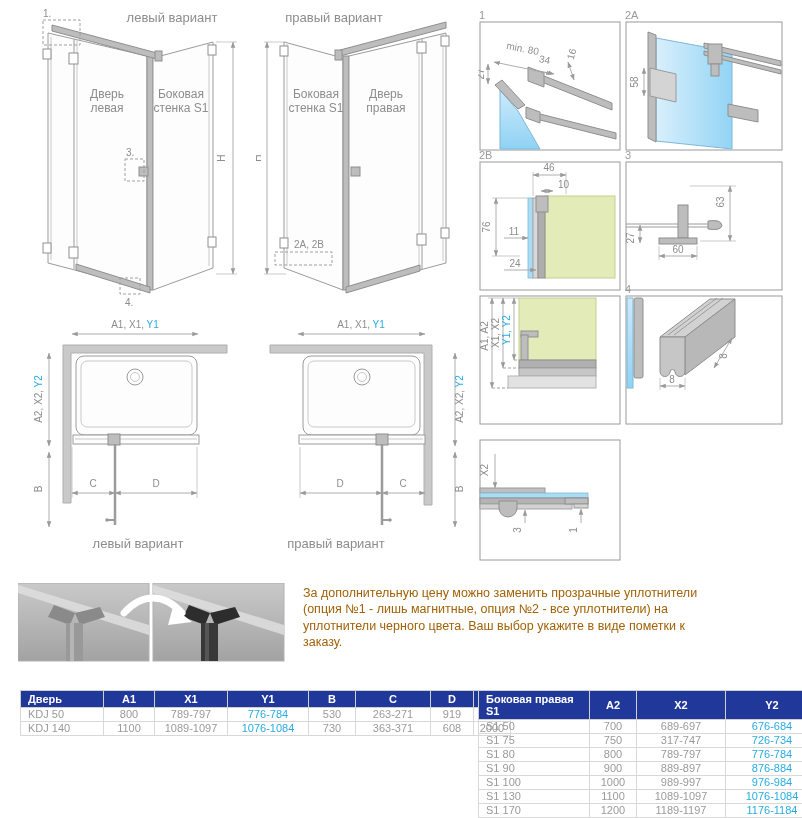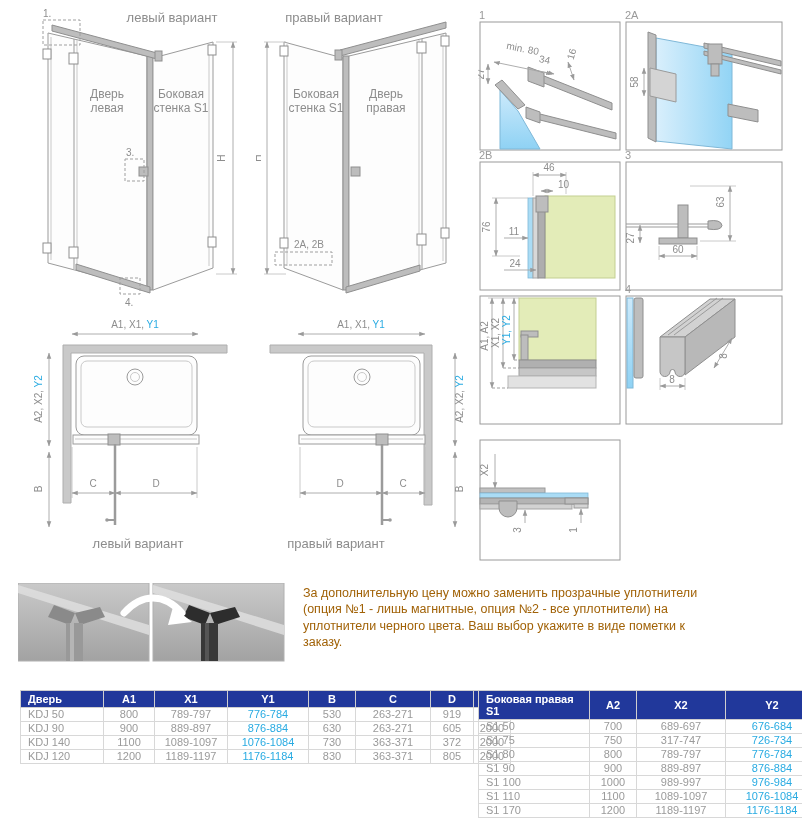--- a/index.html
+++ b/index.html
@@ -459,47 +459,27 @@
           <td>KDJ 50</td>
           <td>800</td>
           <td>789-797</td>
           <td class="hi">776-784</td>
           <td>530</td>
           <td>263-271</td>
           <td>919</td>
           <td>2000</td>
         </tr>
         <tr>
-          <td>KDJ 90</td>
-          <td>900</td>
-          <td>889-897</td>
-          <td class="hi">876-884</td>
-          <td>630</td>
-          <td>263-271</td>
-          <td>605</td>
-          <td>2000</td>
-        </tr>
-        <tr>
           <td>KDJ 140</td>
           <td>1100</td>
           <td>1089-1097</td>
           <td class="hi">1076-1084</td>
           <td>730</td>
           <td>363-371</td>
-          <td>372</td>
-          <td>2000</td>
-        </tr>
-        <tr>
-          <td>KDJ 120</td>
-          <td>1200</td>
-          <td>1189-1197</td>
-          <td class="hi">1176-1184</td>
-          <td>830</td>
-          <td>363-371</td>
-          <td>805</td>
+          <td>608</td>
           <td>2000</td>
         </tr>
       </tbody>
     </table>
   <table id="side-table" class="spec">
       <thead>
         <tr>
           <th>Боковая правая S1</th>
           <th>A2</th>
           <th>X2</th>
@@ -531,21 +511,21 @@
           <td>889-897</td>
           <td class="hi">876-884</td>
         </tr>
         <tr>
           <td>S1 100</td>
           <td>1000</td>
           <td>989-997</td>
           <td class="hi">976-984</td>
         </tr>
         <tr>
-          <td>S1 110</td>
+          <td>S1 130</td>
           <td>1100</td>
           <td>1089-1097</td>
           <td class="hi">1076-1084</td>
         </tr>
         <tr>
           <td>S1 170</td>
           <td>1200</td>
           <td>1189-1197</td>
           <td class="hi">1176-1184</td>
         </tr>

